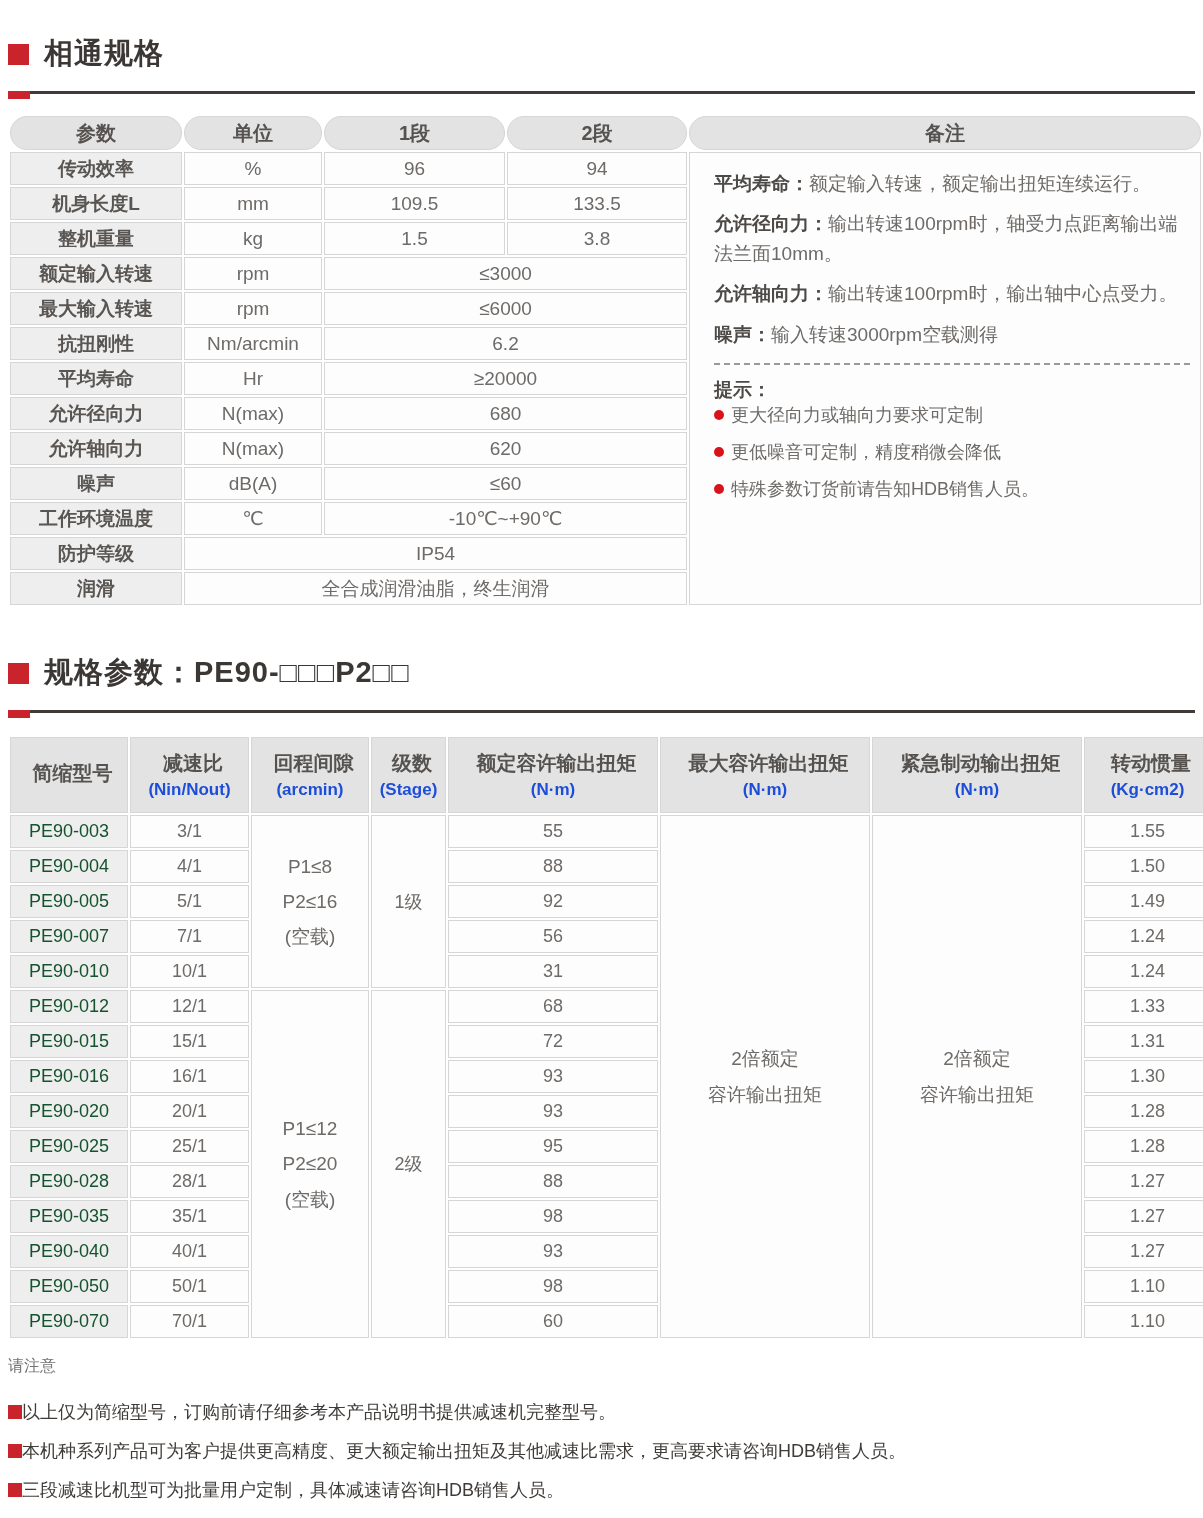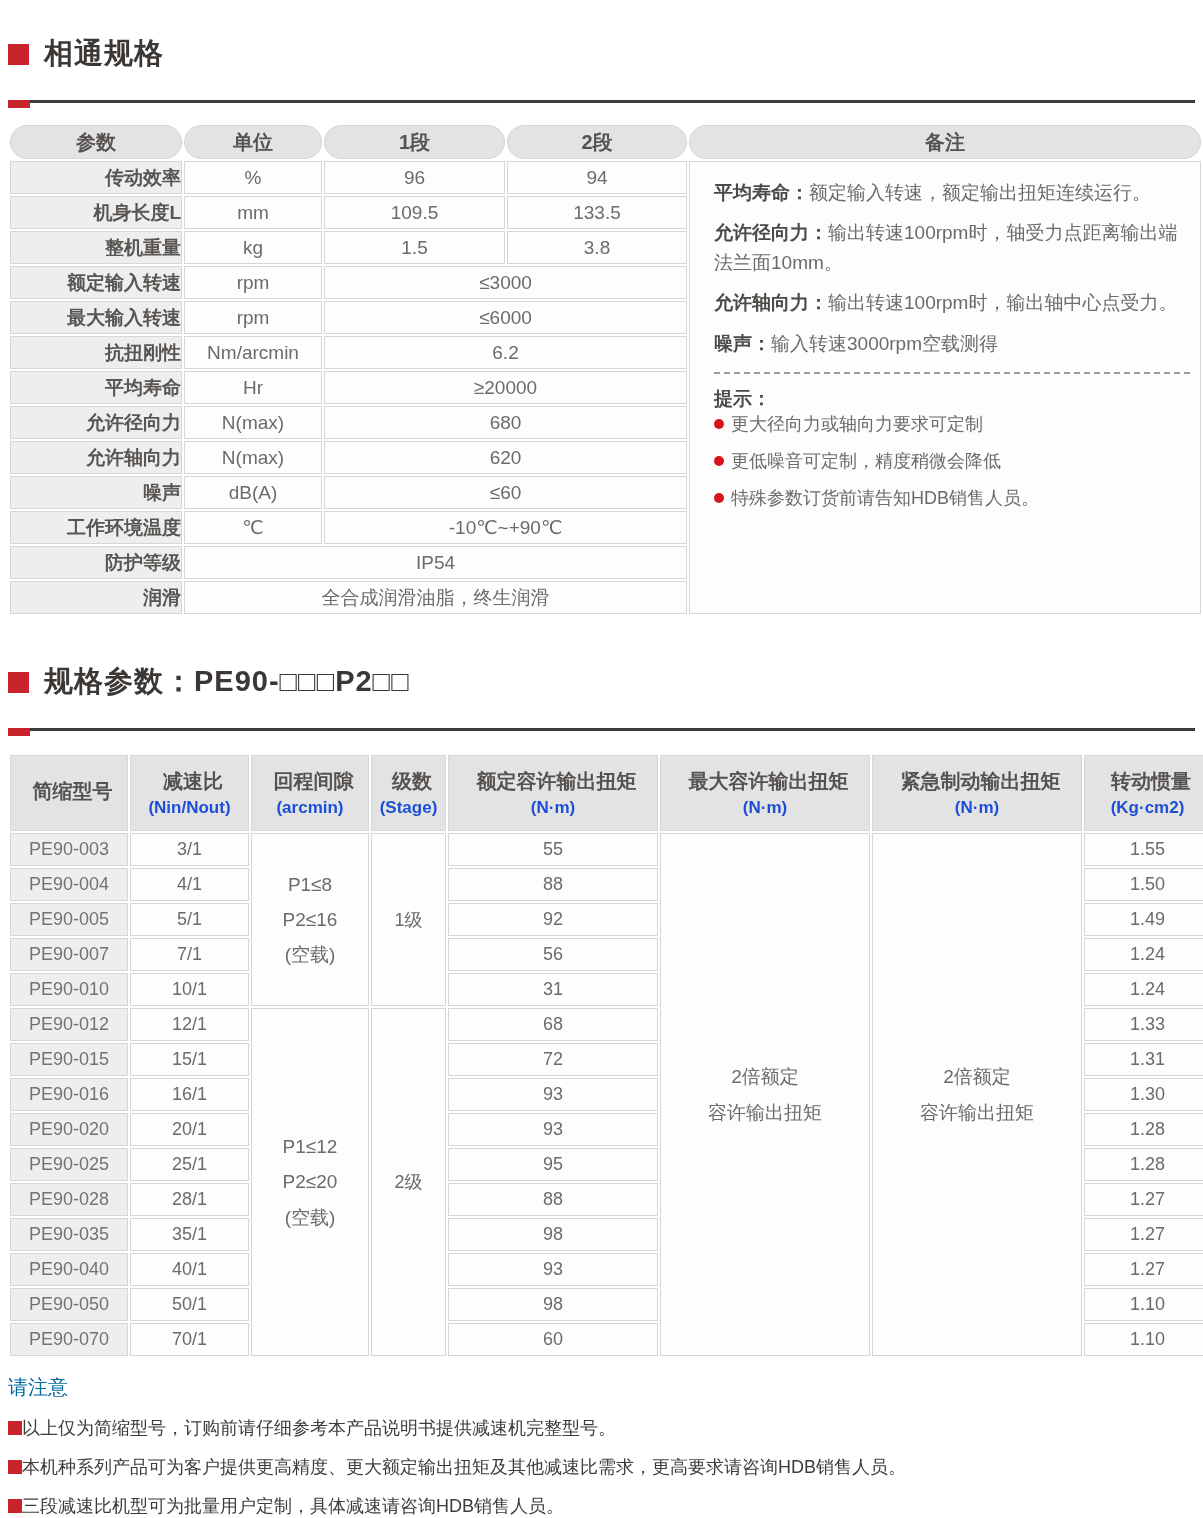--- a/index.html
+++ b/index.html
@@ -7,61 +7,61 @@
   body {
     width: 1203px; height: 1518px; overflow: hidden;
     font-family: "Liberation Sans", "DejaVu Sans", sans-serif;
     color: #6d6a67;
   }
   .page { padding: 34px 8px 0 8px; }
 
   
   .section-head {
     position: relative; display: flex; align-items: center; gap: 15px;
-    border-bottom: 3px solid #403b38; padding-bottom: 26px;
+    border-bottom: 3px solid #403b38; padding-bottom: 17px;
   }
   .section-head .sq { width: 21px; height: 21px; background: #c9232b; flex: none; }
   .section-head h2 { font-size: 29px; font-weight: bold; color: #3b3735; letter-spacing: 1px; }
   .section-head .red-tab { position: absolute; left: 0; bottom: -8px; width: 22px; height: 8px; background: #c9232b; }
 
   
   table { border-collapse: separate; border-spacing: 2px; table-layout: fixed; width: 1187px; }
   td, th { border: 1px solid #d6d6d6; text-align: center; vertical-align: middle; }
   th { background: #e3e3e3; color: #555250; font-weight: bold; }
 
   
   .spec-table { margin-top: 20px; }
   .spec-table th { height: 34px; font-size: 20px; border-radius: 17px; }
   .spec-table td { height: 33px; font-size: 19px; background: #fdfdfd; }
-  .spec-table td.p { background: #eeeeee; color: #585552; font-weight: bold; text-align: right; }
+  .spec-table td.p { background: #eeeeee; color: #585552; font-weight: bold; }
   .spec-table td.u, .spec-table td.v { color: #6d6a67; }
 
   
   td.remark { vertical-align: top; text-align: left; padding: 16px 10px 10px 24px; background: #fdfdfd; }
   .note { font-size: 19px; line-height: 1.55; margin-bottom: 11px; color: #6d6a67; }
   .note .nl { font-weight: bold; color: #4c4946; }
   .dash-sep { border-top: 2px dashed #9a9a9a; margin: 14px 0 12px 0; }
   .tips-title { font-size: 19px; font-weight: bold; color: #4c4946; margin-bottom: 0; }
   .tip { display: flex; align-items: center; gap: 7px; font-size: 18px; color: #6d6a67; margin-bottom: 13px; }
   .tip .dot { width: 10px; height: 10px; border-radius: 50%; background: #d8131c; flex: none; }
 
   .section-2 { margin-top: 46px; }
 
   
   .model-table { margin-top: 22px; }
   .model-table th { height: 76px; }
   .hname { font-size: 20px; font-weight: bold; color: #555250; padding-left: 7px; }
   .hunit { font-size: 17px; font-weight: bold; color: #1d4ed8; margin-top: 3px; }
   .model-table td { height: 33px; font-size: 18px; background: #fdfdfd; color: #6d6a67; }
-  .model-table td.model { background: #eeeeee; color: #737373; }
+  .model-table td.model { background: #eeeeee; color: #14532d; }
   .multiline div { line-height: 1.85; font-size: 19px; }
 
   
   .footer { margin-top: 16px; }
-  .notice-title { color: #0369a1; font-size: 20px; margin-bottom: 15px; }
+  .notice-title { color: #737373; font-size: 16px; margin-bottom: 23px; }
   .fnote { display: flex; align-items: center; gap: 0; font-size: 18px; color: #3f3b38; margin-bottom: 15px; }
   .fnote .fsq { width: 14px; height: 14px; background: #c9232b; flex: none; }
 </style>
 </head>
 <body>
 
 <div class="page">
 
   <div class="section-head">
     <span class="sq"></span>

